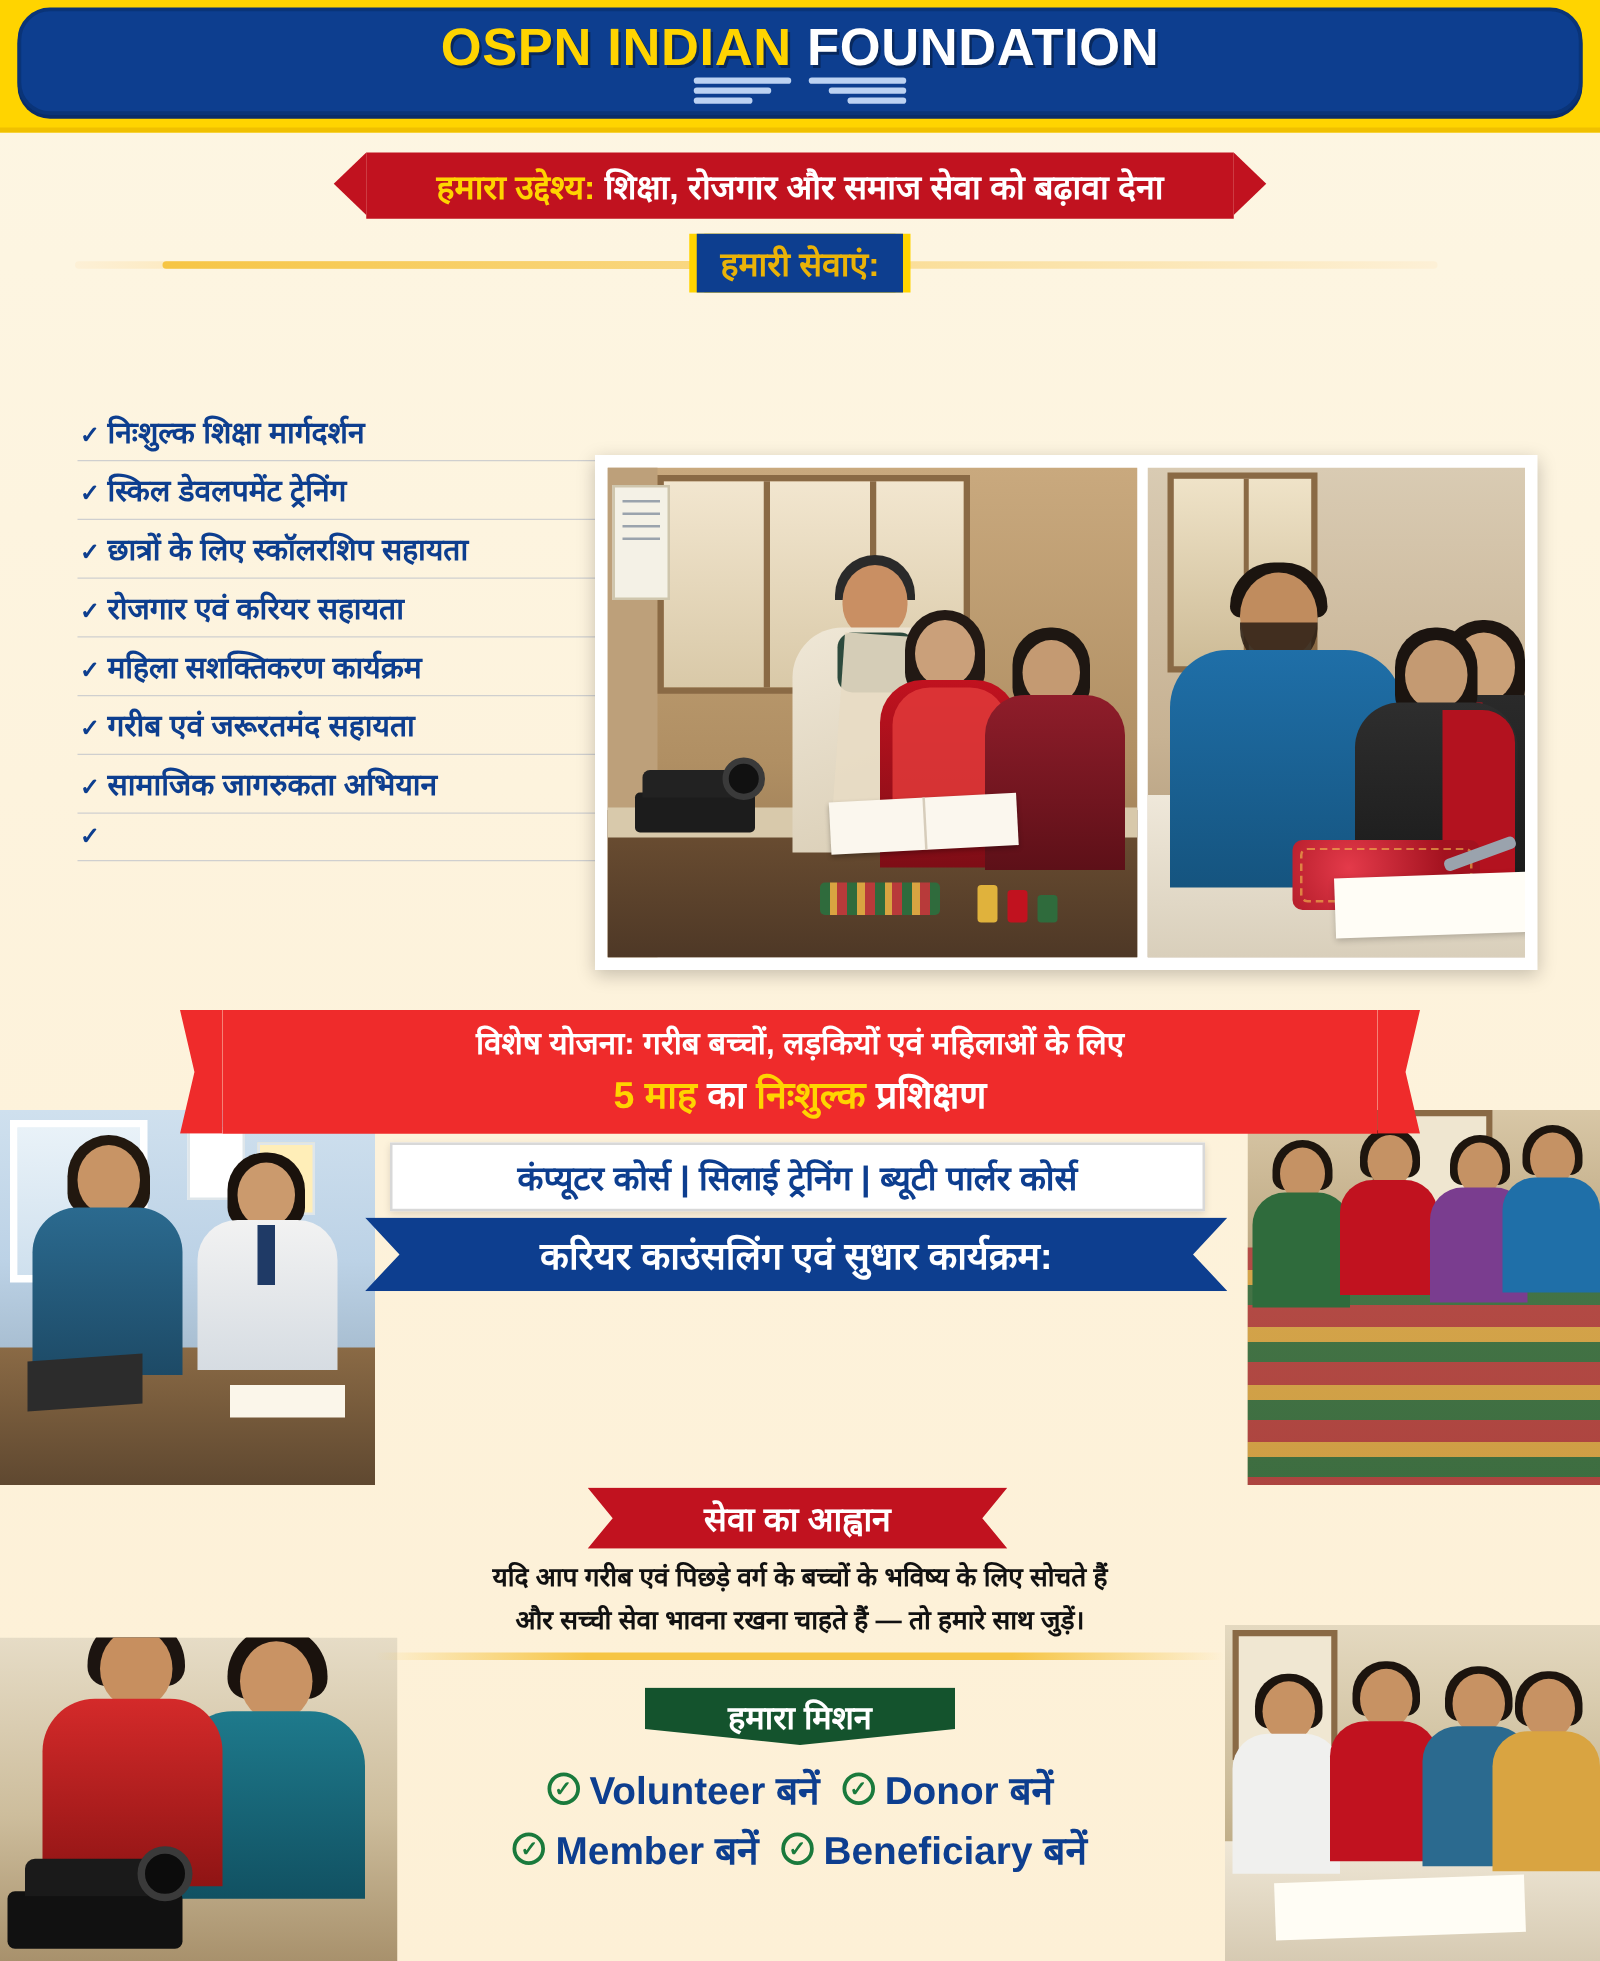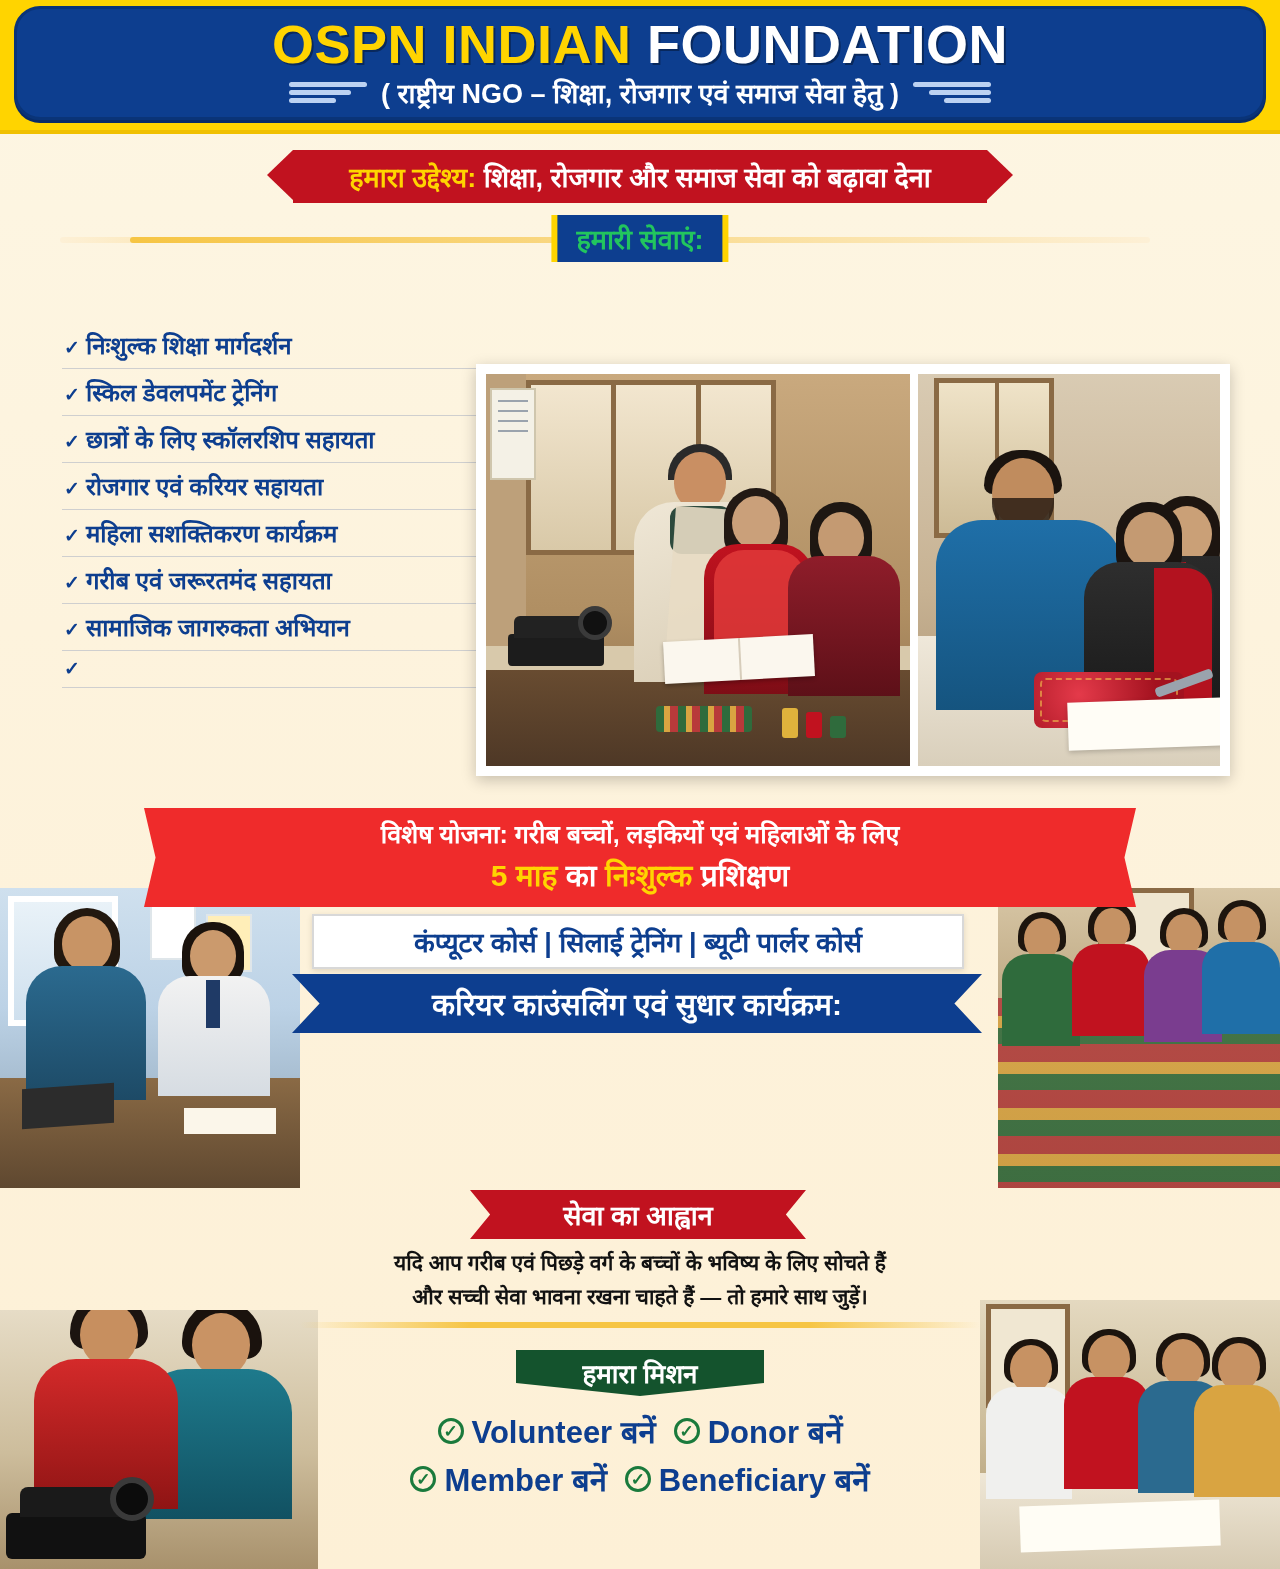--- a/index.html
+++ b/index.html
@@ -20,21 +20,21 @@
   .header-bar {
     background: #0d3e8f;
     margin: 0 14px;
     border-radius: 26px;
     padding: 8px 0 6px 0;
     box-shadow: 0 3px 0 #092c68;
     border: 3px solid #0a3478;
   }
   .title-main {
     text-align: center;
-    font-size: 54px;
+    font-size: 42px;
     font-weight: 900;
     letter-spacing: 0.5px;
     line-height: 1.02;
     color: #ffffff;
     text-shadow: 2px 2px 0 rgba(0,0,0,0.35);
     white-space: nowrap;
   }
   .title-main .yellow { color: #ffd400; }
   .subtitle-row {
     display: flex; align-items: center; justify-content: center;
@@ -78,21 +78,21 @@
   }
   .services-rule {
     position: absolute; left: 130px; right: 130px; top: 22px; height: 6px;
     background: linear-gradient(90deg, #f6c544 0%, #fdf0d6 100%);
     border-radius: 3px;
   }
   .services-rule.l { left: 60px; right: 50%; background: linear-gradient(90deg, #fdf0d6 0%, #f6c544 100%); }
   .services-head {
     position: absolute; left: 50%; transform: translateX(-50%);
     top: 0;
-    background: #0d3e8f; color: #22c55e;
+    background: #0d3e8f; color: #eab308;
     font-size: 27px; font-weight: 800;
     padding: 5px 19px;
     box-shadow: 6px 0 0 #ffd400, -6px 0 0 #ffd400;
   }
 
   
   .services-list {
     position: absolute; left: 62px; top: 322px; width: 430px;
   }
   .service-item {
@@ -324,21 +324,20 @@
     <div class="title-main">
       <span class="yellow">OSPN INDIAN</span>
       <span>FOUNDATION</span>
     </div>
     <div class="subtitle-row">
       <span class="sub-dash">
           <i></i>
           <i></i>
           <i></i>
         </span>
-      <span class="subtitle">( राष्ट्रीय NGO – शिक्षा, रोजगार एवं समाज सेवा हेतु )</span>
       <span class="sub-dash right">
           <i></i>
           <i></i>
           <i></i>
         </span>
     </div>
   </div>
 </div>
 
 <div class="objective-wrap">

